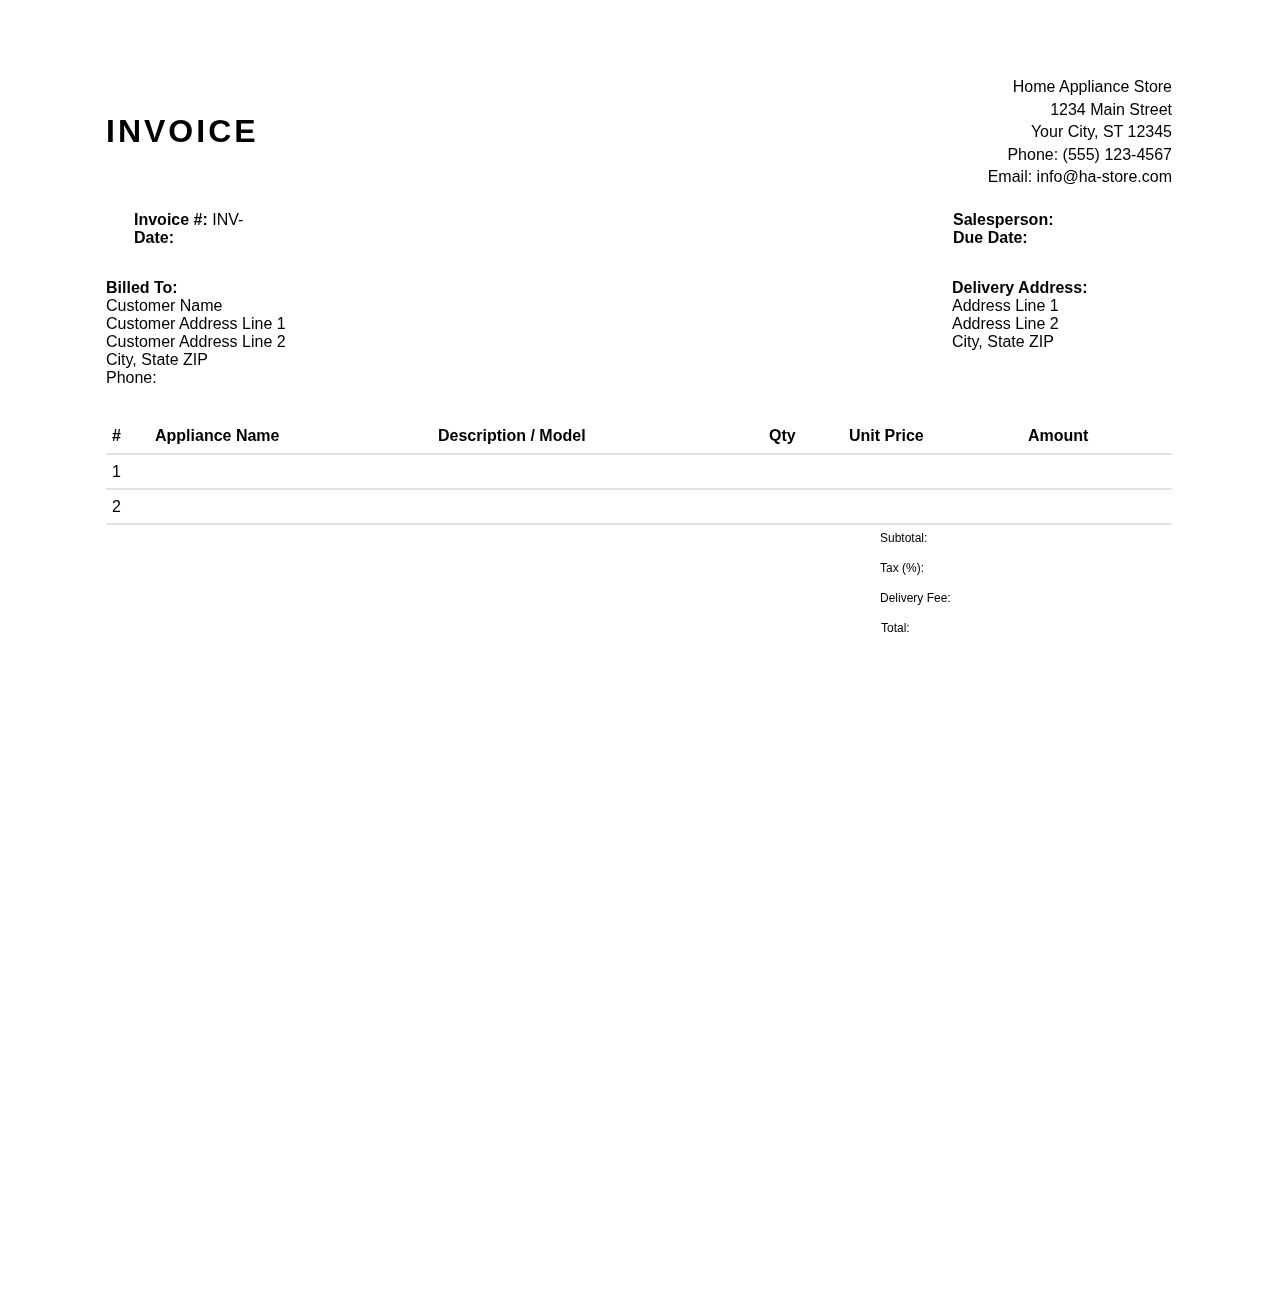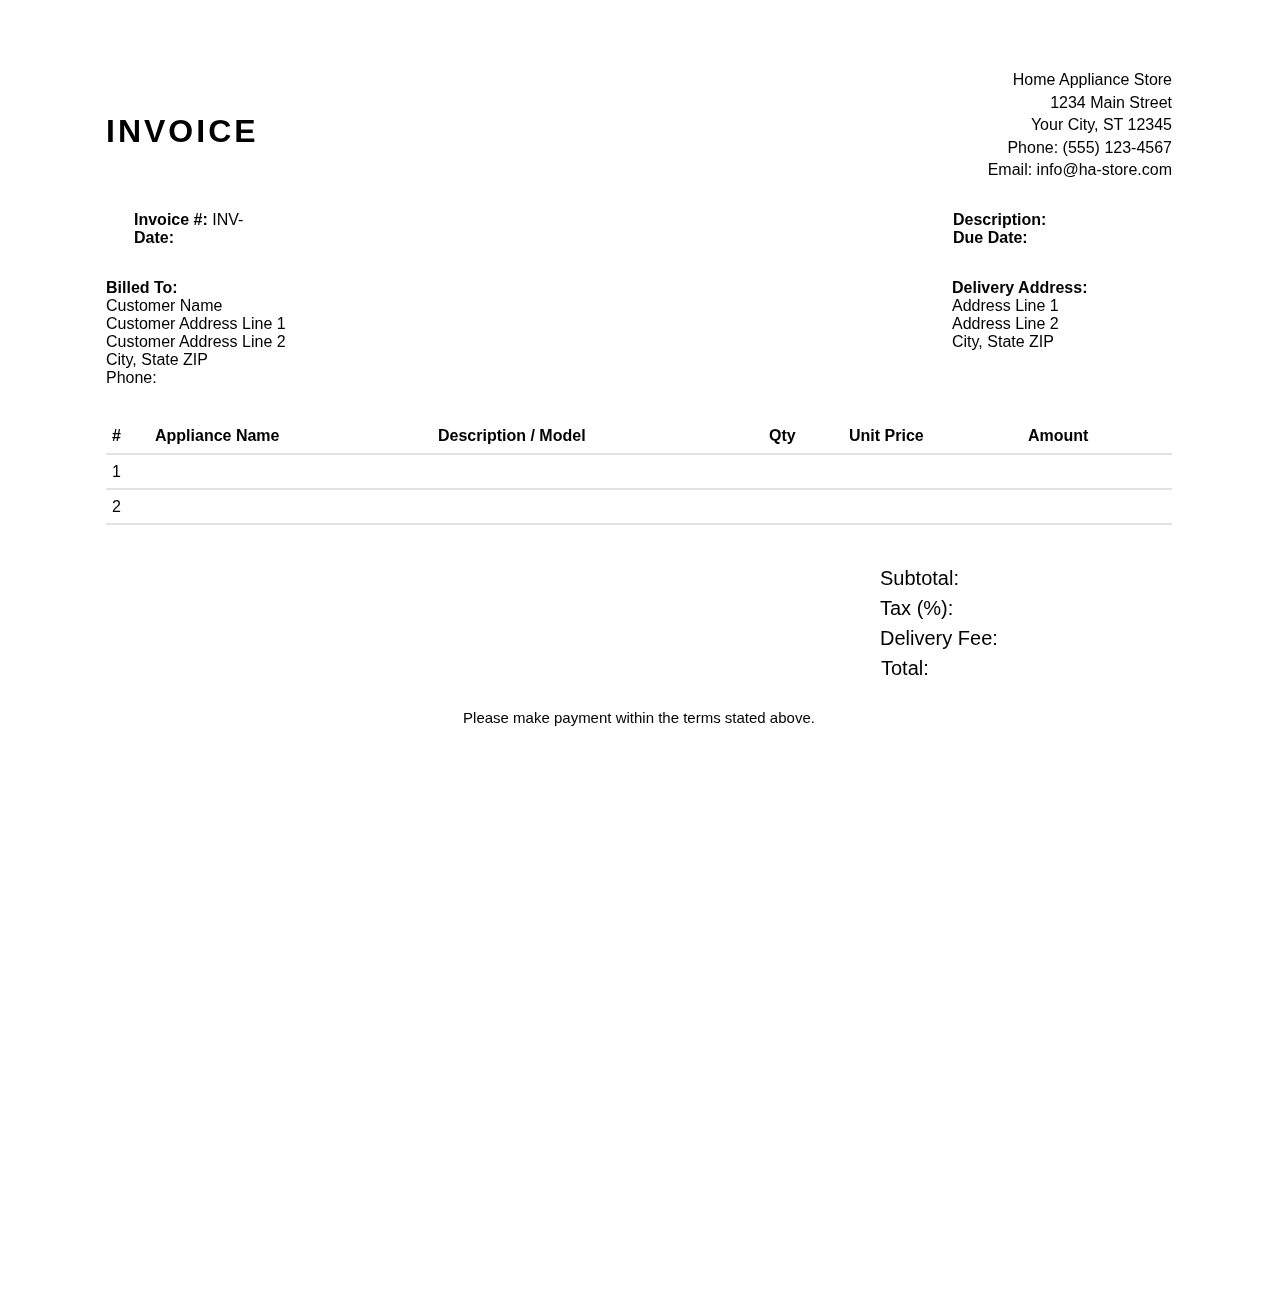--- a/index.html
+++ b/index.html
@@ -1,40 +1,40 @@
 <!DOCTYPE html>
 <html><head>
   <meta charset="utf-8">
   <style>
     * { box-sizing: border-box; margin: 0; padding: 0; }
     html, body { width: 1278px; height: 1300px; background: #ffffff; }
     body { font-family: "Liberation Sans", sans-serif; color: #000; font-size: 16px; position: relative; }
     .page { position: absolute; left: 106px; top: 0; width: 1066px; }
 
     .title { position: absolute; left: 0; top: 112px; font-size: 32px; font-weight: bold; letter-spacing: 3px; line-height: 38px; text-align: right; }
-    .store { position: absolute; right: 0; top: 69px; text-align: right; font-size: 16px; line-height: 22.5px; }
+    .store { position: absolute; right: 0; top: 76px; text-align: right; font-size: 16px; line-height: 22.5px; }
 
     .meta-left { position: absolute; left: 0; top: 211px; line-height: 18px; margin-left: 28px; }
     .meta-right { position: absolute; left: 847px; top: 211px; line-height: 18px; }
     .b { font-weight: bold; }
 
     .billed { position: absolute; left: 0; top: 279px; line-height: 18px; }
     .delivery { position: absolute; left: 846px; top: 279px; line-height: 18px; }
 
     table.items { position: absolute; left: 0; top: 419px; width: 1066px; border-collapse: collapse; }
     table.items th { text-align: left; font-weight: bold; height: 35px; padding: 0 6px; border-bottom: 2px solid #e2e2e2; font-size: 16px; }
     table.items td { height: 35px; padding: 0 6px; border-bottom: 2px solid #e2e2e2; font-size: 16px; }
     .c-num { width: 43px; }
     .c-name { width: 283px; }
     .c-desc { width: 331px; }
     .c-qty { width: 80px; }
     .c-unit { width: 179px; }
     .c-amt { width: 150px; }
 
-    .totals { position: absolute; left: 774px; top: 563px; line-height: 30px; font-size: 20px; }
+    .totals { position: absolute; left: 774px; top: 523px; line-height: 30px; font-size: 12px; }
     .totals .t-total { font-weight: normal; padding-left: 1px; }
 
     .footer { position: absolute; left: 0; top: 709px; width: 1066px; text-align: center; font-size: 15px; line-height: 17px; }
   </style>
 </head>
 <body>
 
 <div class="page">
   <div class="title">INVOICE</div>
 
@@ -45,21 +45,21 @@
     <div>Phone: (555) 123-4567</div>
     <div>Email: info@ha-store.com</div>
   </div>
 
   <div class="meta-left">
     <div><span class="b">Invoice #:</span><span> INV-</span></div>
     <div class="b">Date:</div>
   </div>
 
   <div class="meta-right">
-    <div class="b">Description:</div>
+    <div class="b">Salesperson:</div>
     <div class="b">Due Date:</div>
   </div>
 
   <div class="billed">
     <div class="b">Billed To:</div>
     <div>Customer Name</div>
     <div>Customer Address Line 1</div>
     <div>Customer Address Line 2</div>
     <div>City, State ZIP</div>
     <div>Phone:</div>
@@ -104,15 +104,14 @@
   </table>
 
   <div class="totals">
     <div>Subtotal:</div>
     <div>Tax (%):</div>
     <div>Delivery Fee:</div>
     <div class="t-total">Total:</div>
   </div>
 
   <div class="footer">
-    <div>Please make payment within the terms stated above.</div>
   </div>
 </div>
 
 </body></html>

